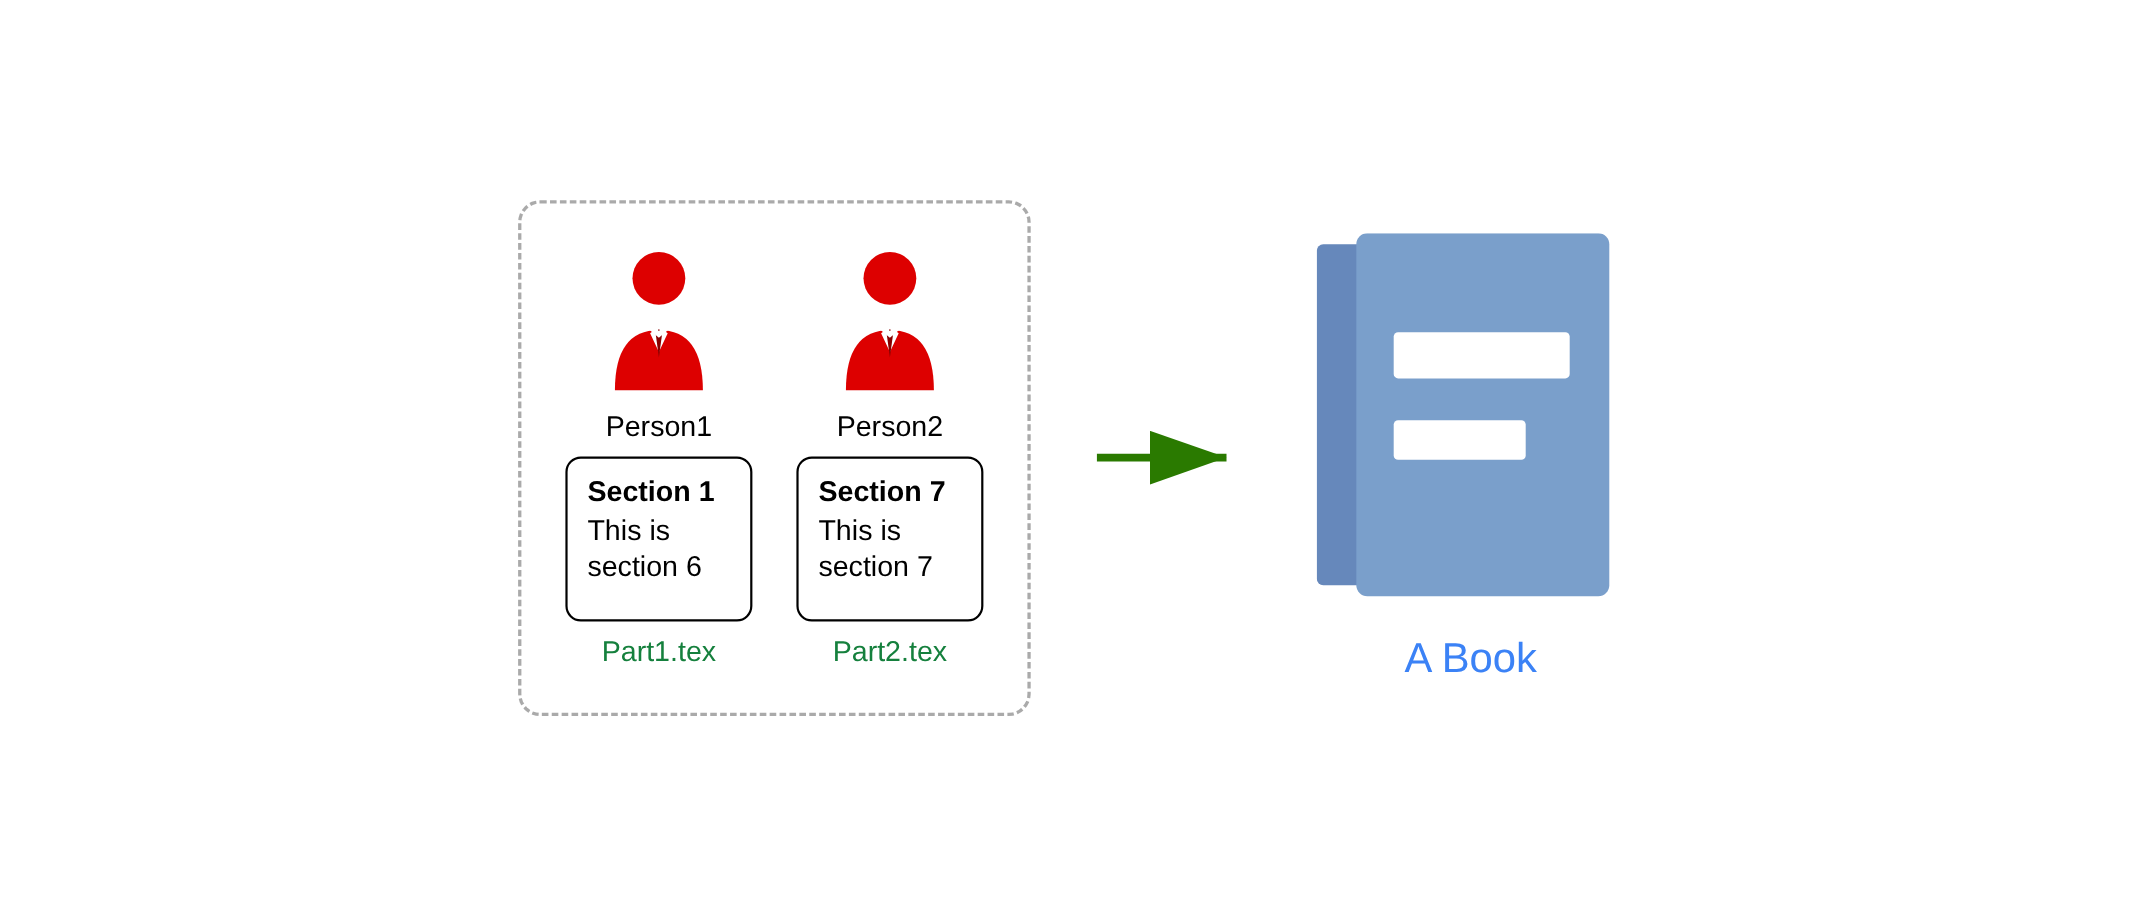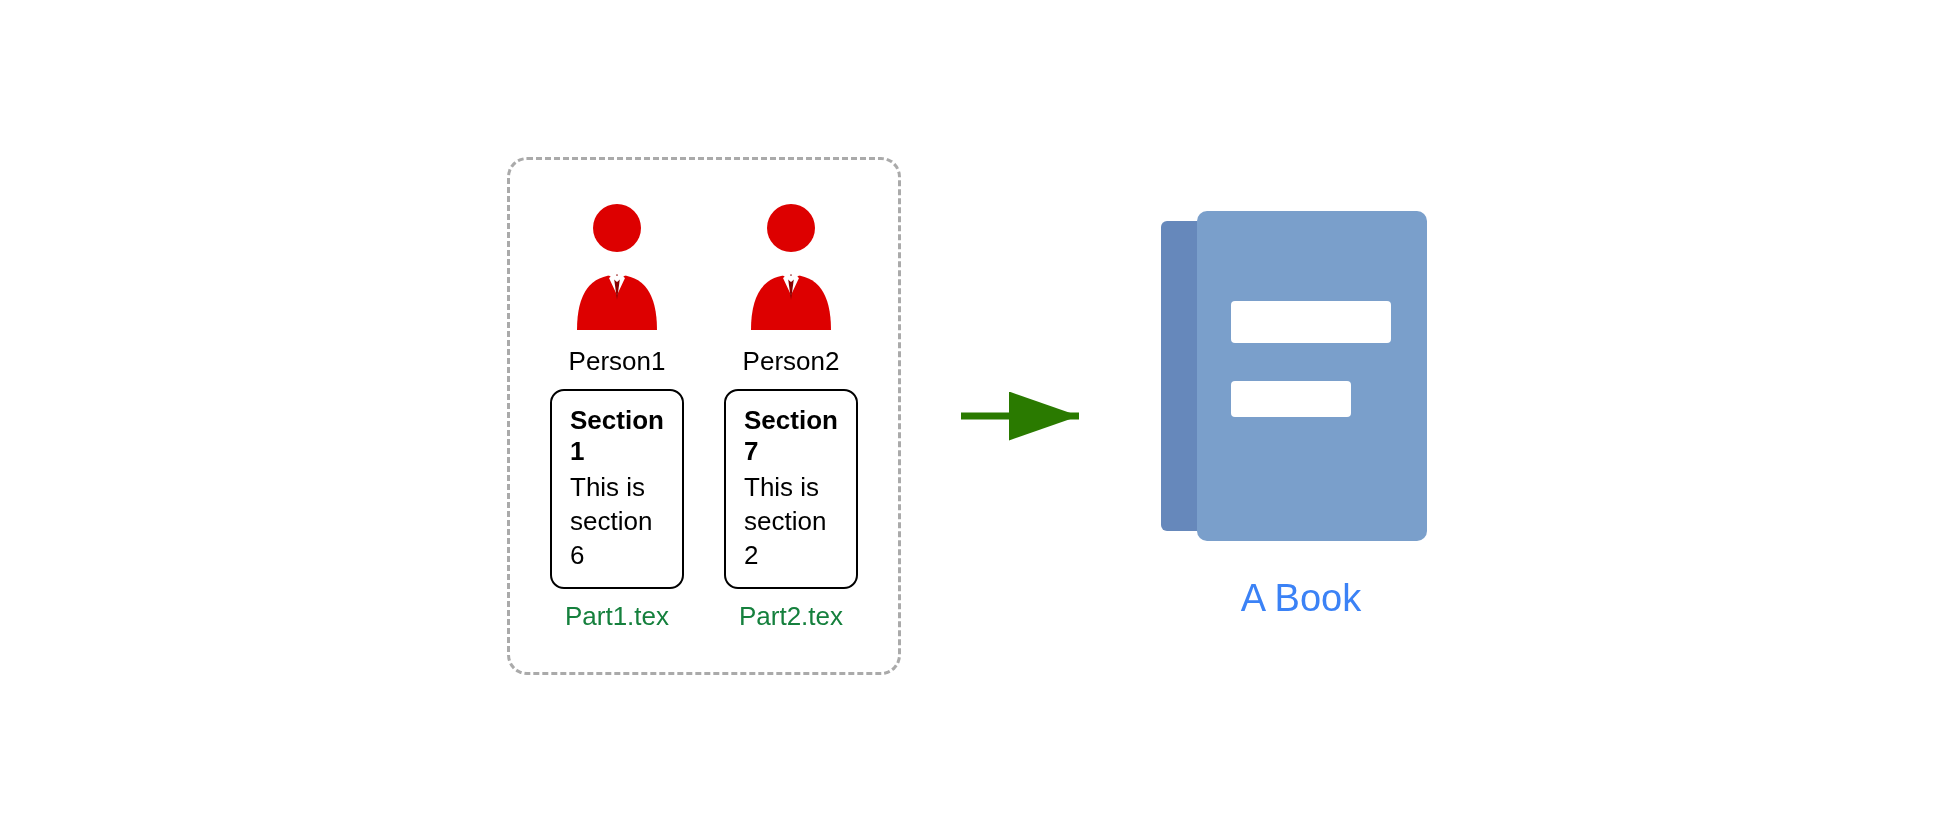--- a/index.html
+++ b/index.html
@@ -42,21 +42,21 @@
       font-size: 26px;
       font-weight: normal;
       color: #000;
       text-align: left;
     }
     
     .section-box {
       border: 2px solid #000;
       border-radius: 14px;
       padding: 14px 18px;
-      width: 134px;
+      width: 170px;
       min-height: 150px;
       display: flex;
       flex-direction: column;
       justify-content: flex-start;
     }
     .section-title {
       font-size: 26px;
       font-weight: bold;
       color: #000;
       margin-bottom: 4px;
@@ -133,21 +133,21 @@
           <circle cx="60" cy="28" r="24" fill="#dd0000"></circle>
           <path d="M20 130 Q20 75 60 75 Q100 75 100 130 Z" fill="#dd0000"></path>
           <path d="M52 78 L60 95 L68 78 L64 75 L60 82 L56 75 Z" fill="white"></path>
           <path d="M57 78 L60 100 L63 78 L60 74 Z" fill="#880000"></path>
           <path d="M48 72 L60 82 L72 72 L68 68 L60 76 L52 68 Z" fill="white"></path>
         </svg>
       </div>
       <div class="person-name">Person2</div>
       <div class="section-box">
         <div class="section-title">Section 7</div>
-        <div class="section-content">This is section 2</div>
+        <div class="section-content">This is section 7</div>
       </div>
       <div class="file-name">Part2.tex</div>
     </div>
 
 
   </div>
 
   <div class="arrow-container">
     <svg class="arrow-svg" viewBox="0 0 140 50" xmlns="http://www.w3.org/2000/svg">
       <defs>

